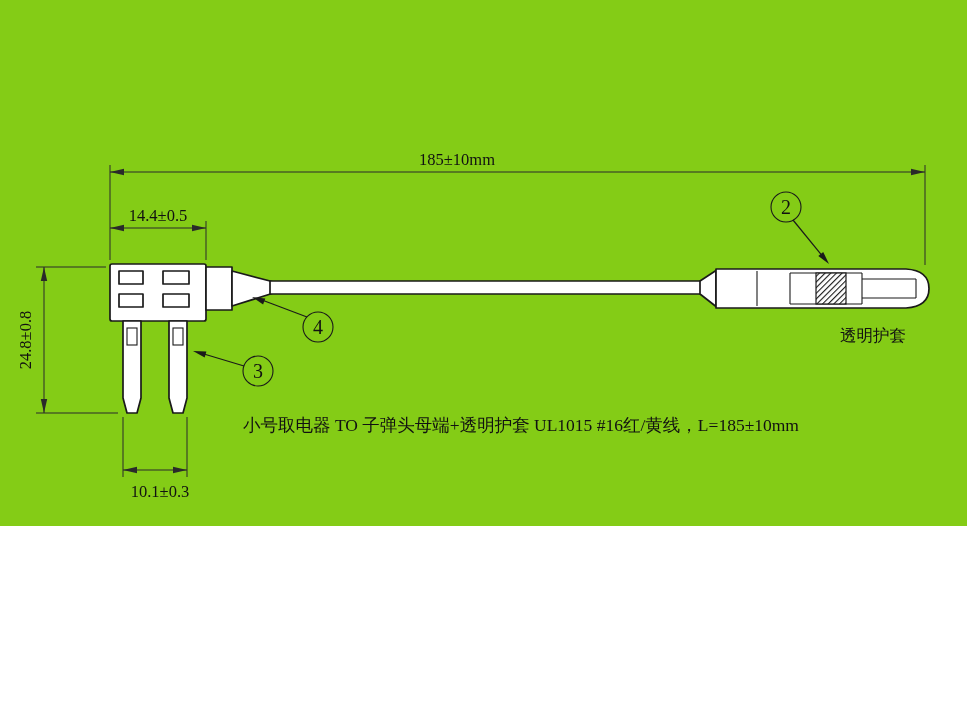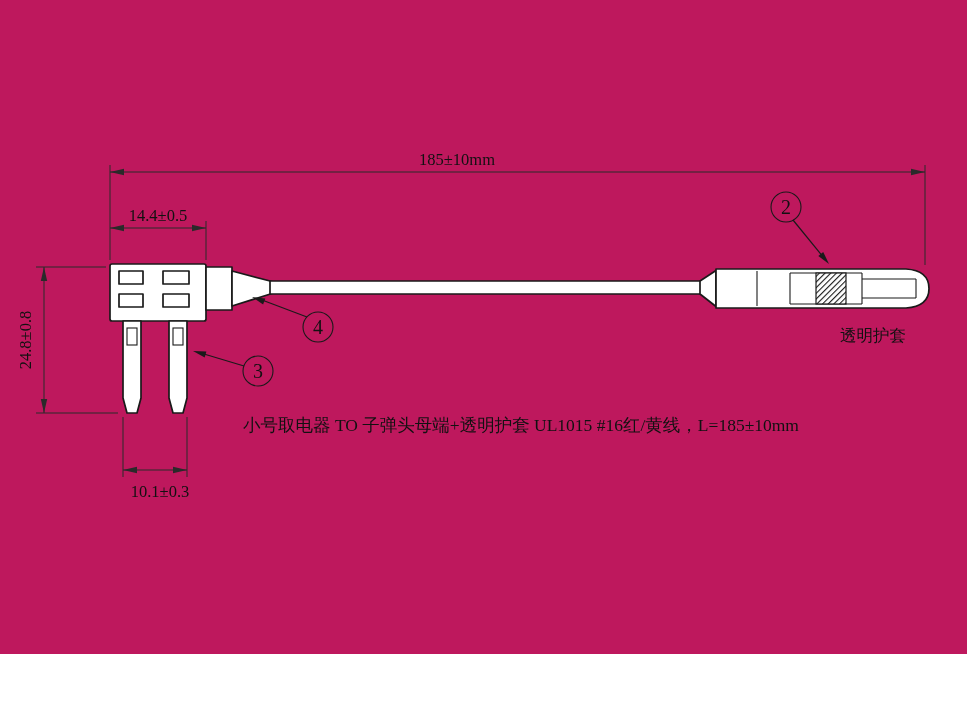--- a/index.html
+++ b/index.html
@@ -3,22 +3,22 @@
 <meta charset="utf-8">
 <style>
   html, body {
     margin: 0;
     padding: 0;
     background: #ffffff;
   }
   .canvas {
     position: relative;
     width: 967px;
-    height: 654px;
-    background: #be185d;
+    height: 526px;
+    background: #84cc16;
     overflow: hidden;
     font-family: "Liberation Serif", "DejaVu Serif", serif;
   }
   svg {
     position: absolute;
     top: 0;
     left: 0;
   }
   .objline {
     stroke: #1a1a1a;

